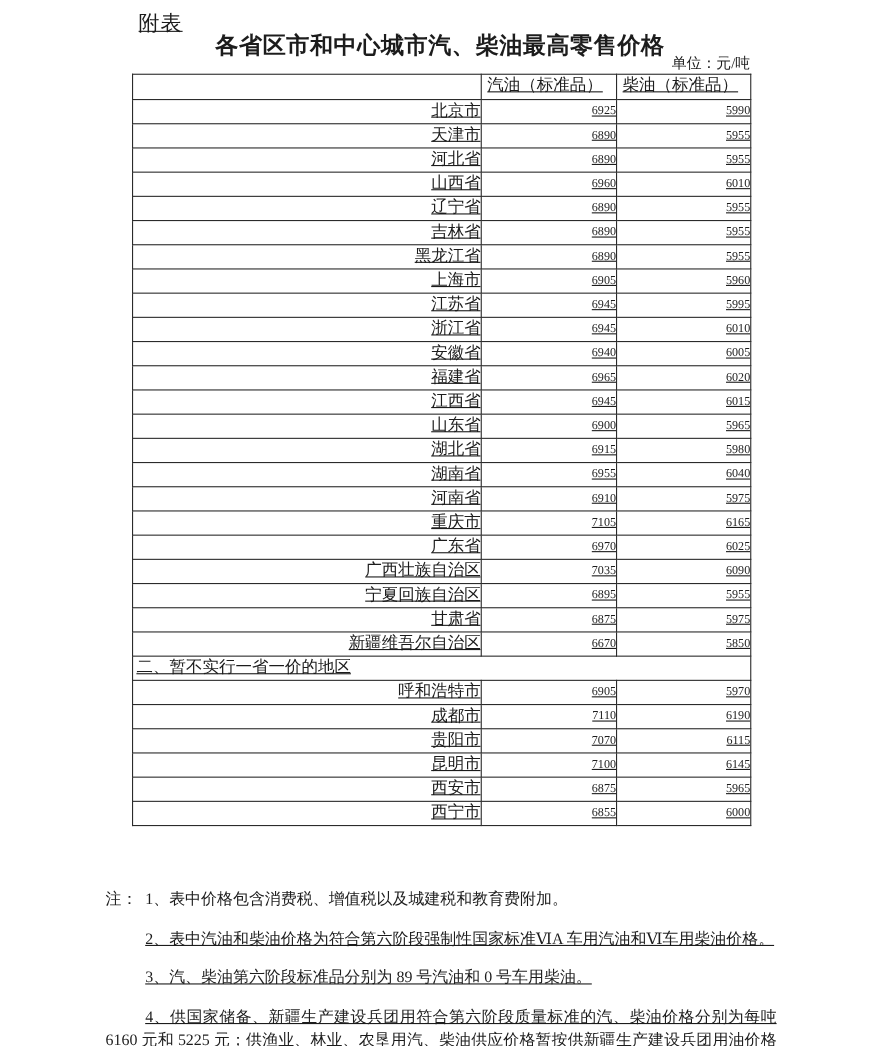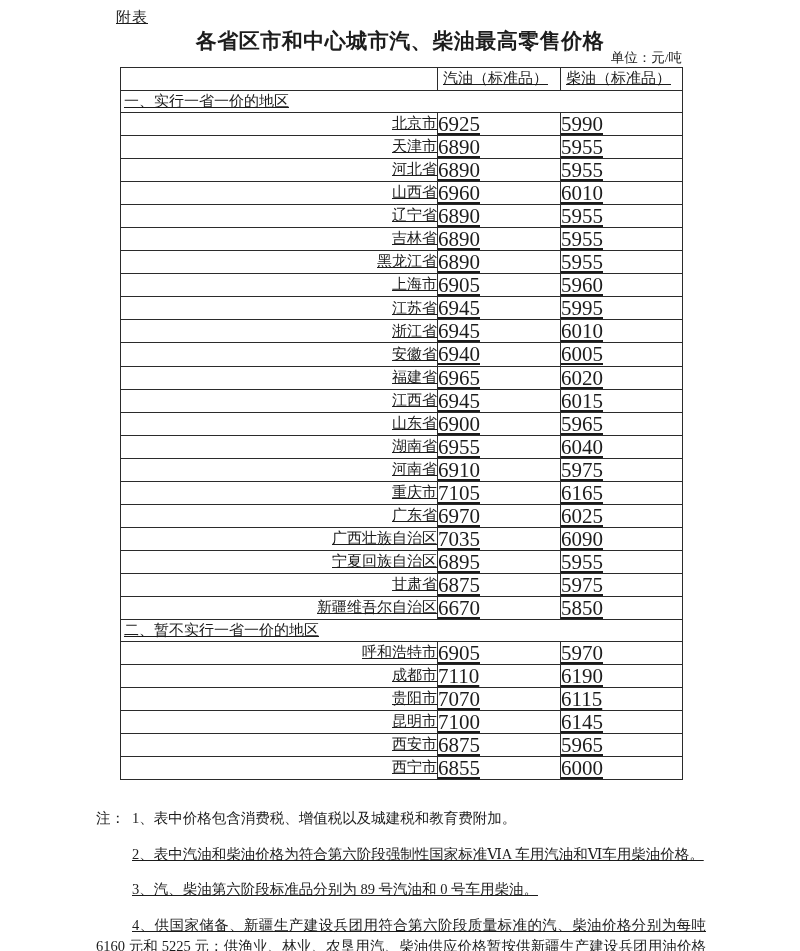--- a/index.html
+++ b/index.html
@@ -9,22 +9,22 @@
     background: #f2f2f2;
     font-family: "Liberation Serif", "DejaVu Serif", serif;
   }
   .page {
     position: relative;
     width: 800px; height: 951px;
     background: #ffffff;
     color: #1c1c1c;
   }
   .appendix {
-    position: absolute; left: 116px; top: 8px;
-    font-size: 15px; letter-spacing: 1px; text-decoration: underline;
+    position: absolute; left: 126px; top: 8px;
+    font-size: 19px; letter-spacing: 1px; text-decoration: underline;
   }
   .title {
     position: absolute; left: 0; top: 27px; width: 100%;
     margin: 0; text-align: center;
     font-size: 21px; font-weight: bold; letter-spacing: 0.5px;
   }
   .unit {
     position: absolute; left: 120px; top: 49px; width: 562px;
     text-align: right; font-size: 13.5px;
   }
@@ -46,21 +46,21 @@
     overflow: hidden;
     white-space: nowrap;
   }
   .price-table col.c-region { width: 317px; }
   .price-table col.c-gas    { width: 123px; }
   .price-table col.c-diesel { width: 122px; }
   .price-table thead th { height: 23px; text-align: left; padding-left: 5px; }
   .price-table thead th.empty { padding-left: 0; }
   td.section-heading { text-align: left; padding-left: 3px; }
   td.region-cell { text-align: right; padding-left: 21px; }
-  td.num-cell { text-align: left; font-size: 21px; }
+  td.num-cell { text-align: right; font-size: 11px; }
   .notes {
     position: absolute; left: 82px; top: 794px; width: 638px;
     font-size: 14.5px; line-height: 21.6px;
     text-align: justify;
   }
   .notes p { margin: 14px; }
   .notes p.indented { text-indent: 36px; text-decoration: underline; }
   .note-label { display: inline-block; width: 36px; }
 </style>
 </head>
@@ -82,23 +82,20 @@
     </colgroup>
     <thead>
       <tr>
         <th class="empty"></th>
         <th>汽油（标准品）</th>
         <th>柴油（标准品）</th>
       </tr>
     </thead>
     <tbody>
         <tr>
-          <td colspan="3" class="section-heading">一、实行一省一价的地区</td>
-        </tr>
-        <tr>
           <td class="region-cell">北京市</td>
           <td class="num-cell">6925</td>
           <td class="num-cell">5990</td>
         </tr>
         <tr>
           <td class="region-cell">天津市</td>
           <td class="num-cell">6890</td>
           <td class="num-cell">5955</td>
         </tr>
         <tr>
@@ -153,20 +150,25 @@
         </tr>
         <tr>
           <td class="region-cell">江西省</td>
           <td class="num-cell">6945</td>
           <td class="num-cell">6015</td>
         </tr>
         <tr>
           <td class="region-cell">山东省</td>
           <td class="num-cell">6900</td>
           <td class="num-cell">5965</td>
+        </tr>
+        <tr>
+          <td class="region-cell">湖北省</td>
+          <td class="num-cell">6915</td>
+          <td class="num-cell">5980</td>
         </tr>
         <tr>
           <td class="region-cell">湖南省</td>
           <td class="num-cell">6955</td>
           <td class="num-cell">6040</td>
         </tr>
         <tr>
           <td class="region-cell">河南省</td>
           <td class="num-cell">6910</td>
           <td class="num-cell">5975</td>

